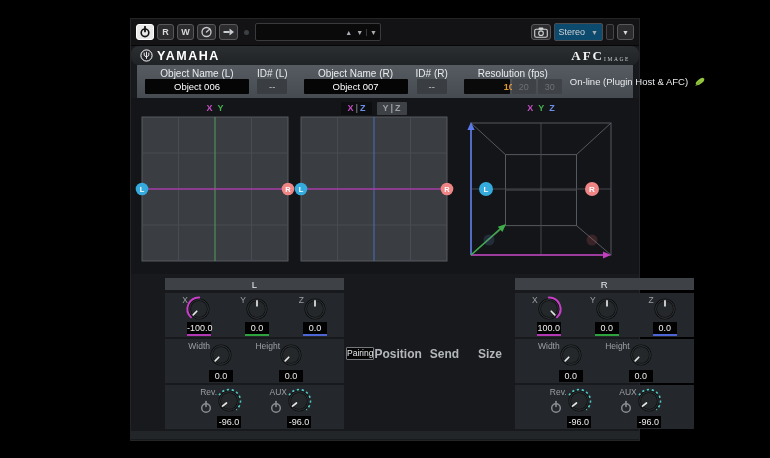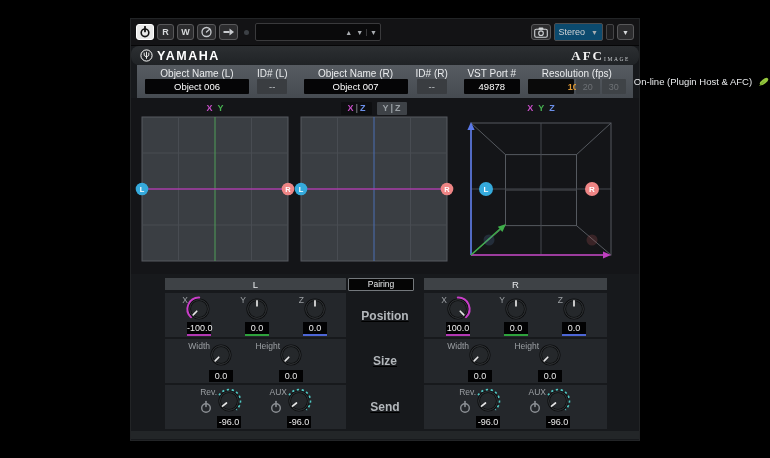--- a/index.html
+++ b/index.html
@@ -49,21 +49,21 @@
   .view.v3{width:168px;}
   .tabstrip{height:16px;display:flex;align-items:center;justify-content:center;gap:5px;font-size:9px;font-weight:bold;}
   .lx{color:#c84fc8;} .ly{color:#46b050;} .lz{color:#6b8fe8;} .sep{color:#6a6e73;} .gylet{color:#9aa0a5;}
   .tabbox{background:#0d0e10;height:13px;line-height:13px;padding:0 6px;border-radius:1px;display:inline-flex;gap:2px;}
   .tabbox.unsel{background:#3e4247;}
   svg.gridsvg{display:block;overflow:visible;}
   
   .controls{height:157px;display:flex;padding:4px 32px 0 34px;gap:2px;box-sizing:border-box;background:#17191c;}
   .group{width:181px;display:flex;flex-direction:column;}
   .group.rg{width:183px;}
-  .mcol{flex:1;display:flex;flex-direction:column;text-decoration:underline;}
+  .mcol{flex:1;display:flex;flex-direction:row;align-items:center;}
   .ghead{height:13px;background:#3e4246;color:#e8eaec;font-size:9.5px;display:flex;align-items:center;justify-content:center;margin-bottom:3px;}
   .grow{background:#24272b;height:44px;margin-bottom:2px;position:relative;display:flex;}
   .grow.pos{padding-left:5px;}
   .grow.two{padding-left:21px;}
   .pairing{width:66px;height:13px;margin-bottom:3px;background:#050505;border:1px solid #74787c;border-radius:1px;
            color:#e6e8ea;font-size:8.5px;line-height:10px;padding:0;}
   .mlabel{height:44px;margin-bottom:2px;display:flex;align-items:center;justify-content:center;
           color:#b3b7bb;font-size:12px;font-weight:bold;width:100%;}
   .kcell{position:relative;width:58px;height:44px;}
   .grow.two .kcell{width:70px;}
@@ -155,24 +155,20 @@
       <div class="pgroup">
         <span class="plabel">Object Name (R)</span>
         <div class="pfield black w104">Object 007</div>
       </div>
       <div class="pgroup">
         <span class="plabel">ID# (R)</span>
         <div class="pfield gray w30">--</div>
       </div>
       <div class="psep"></div>
       <div class="pgroup">
-        <span class="plabel">VST Port #</span>
-        <div class="pfield black w56">49878</div>
-      </div>
-      <div class="pgroup">
         <span class="plabel">Resolution (fps)</span>
         <div class="resrow">
           <button class="resbtn sel">10</button>
           <button class="resbtn">20</button>
           <button class="resbtn">30</button>
         </div>
       </div>
       <div class="online">
         <span>On-line (Plugin Host &amp; AFC)</span>
         <svg width="13" height="12" viewBox="0 0 13 12">
@@ -372,22 +368,22 @@
       <line x1="10.48" y1="14.97" x2="6.54" y2="18.05" stroke="#e6e6e6" stroke-width="1.7" stroke-linecap="round"></line>
     </svg>
     <div class="kval" style="">-96.0</div>
             </div>
         </div>
       </div>
 
       <div class="mcol">
         <button class="pairing">Pairing</button>
         <div class="mlabel">Position</div>
+        <div class="mlabel">Send</div>
         <div class="mlabel">Size</div>
-        <div class="mlabel">Send</div>
       </div>
 
       <div class="group rg">
         <div class="ghead">R</div>
         <div class="grow pos">
           <div class="kcell">
               <span class="klabel">X</span>
               <svg class="kdial" width="26" height="26" viewBox="0 0 26 26" style="overflow:visible">
       <path d="M13.00 1.70 A11.3 11.3 0 0 1 20.99 20.99" stroke="#c93fc9" stroke-width="2.4" fill="none" stroke-linecap="round"></path>
       <circle cx="13" cy="13" r="9.3" fill="#25282b" stroke="#0c0d0e" stroke-width="2.6"></circle>

